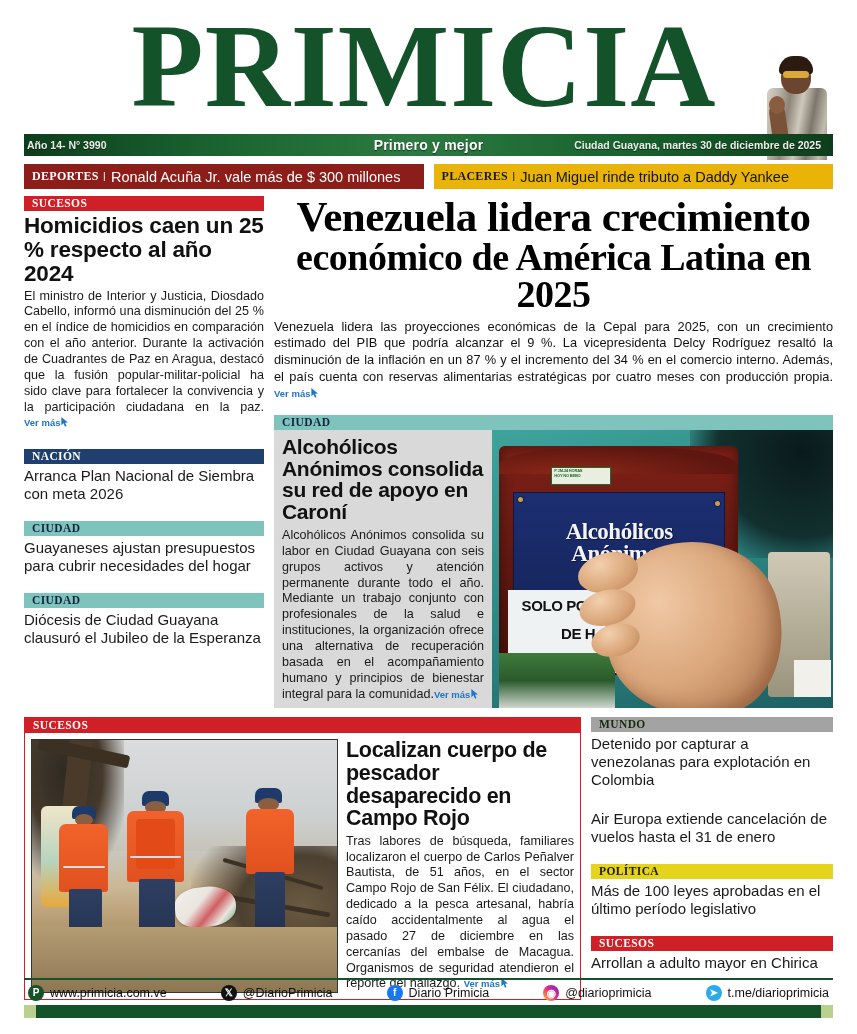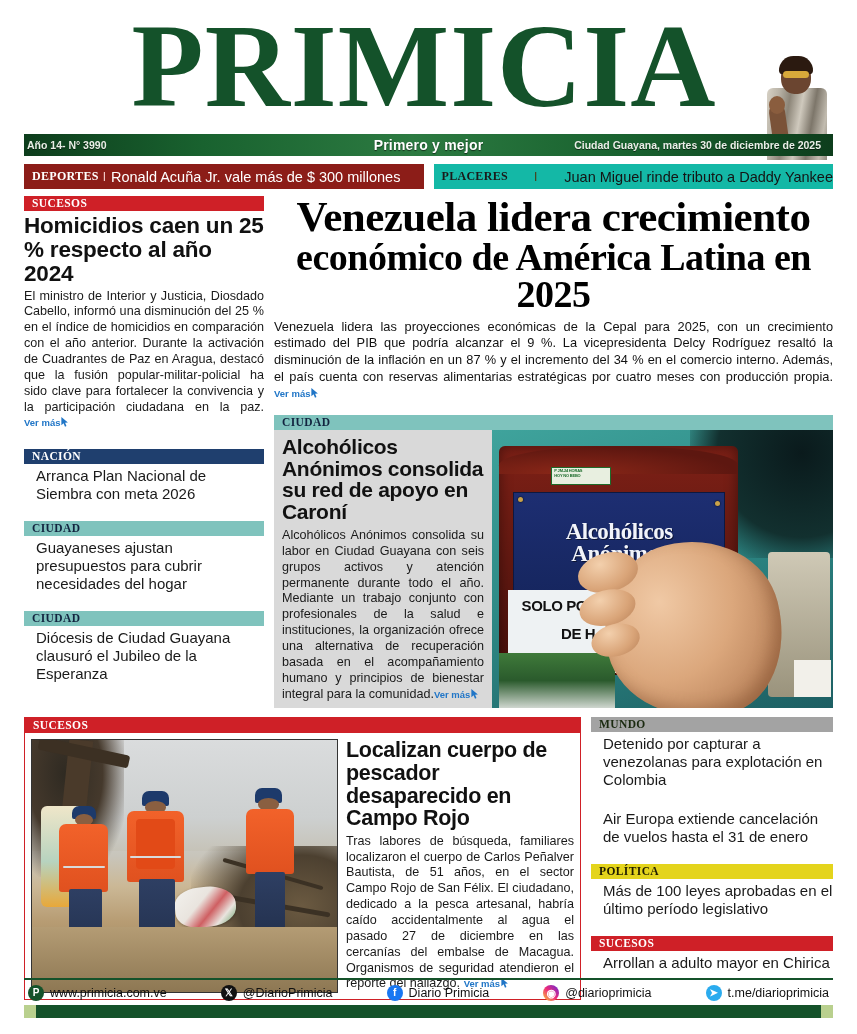--- a/index.html
+++ b/index.html
@@ -49,21 +49,21 @@
   }
   .datebar .place{
     margin-left:auto;color:#e9efe7;font-size:10.5px;font-weight:700;padding-right:12px;white-space:nowrap;
     text-shadow:0 1px 0 rgba(0,0,0,.55);
   }
 
   
   .teasers{display:flex;margin:8px 24px 0 24px;gap:10px;height:25px;}
   .teaser{flex:1;display:flex;align-items:center;overflow:hidden;white-space:nowrap;}
   .teaser.deportes{background:#8c1d18;}
-  .teaser.placeres{background:#14b8a6;justify-content:space-between;}
+  .teaser.placeres{background:#eab308;}
   .tz-tag{
     font-family:"Liberation Serif", serif;
     font-weight:700;font-size:12px;letter-spacing:.3px;
     padding:0 4px 0 8px;text-transform:uppercase;
   }
   .teaser.deportes .tz-tag{color:#fff;}
   .teaser.placeres .tz-tag{color:#1a1a1a;}
   .tz-sep{font-size:12px;padding:0 5px 0 0;}
   .teaser.deportes .tz-sep{color:#f1c9c6;}
   .teaser.placeres .tz-sep{color:#4a3a14;}
@@ -99,21 +99,21 @@
     color:#111;
     line-height:1.06;
     letter-spacing:-.2px;
   }
   .hl-lead{font-size:22.5px;}
   .body-text{
     font-size:12.6px;line-height:1.26;text-align:justify;color:#1a1a1a;
     margin:0;
   }
   .brief{
-    font-size:15px;line-height:1.2;color:#1a1a1a;margin:3px 0 0 12px;font-weight:400;
+    font-size:15px;line-height:1.2;color:#1a1a1a;margin:3px 0 0 0;font-weight:400;
   }
   .vermas{
     color:#2176c7;font-size:9.5px;font-weight:700;white-space:nowrap;
   }
   .cursor{
     display:inline-block;width:8px;height:10px;vertical-align:-1px;margin-left:1px;
   }
 
   .blockgap{height:18px;}
 

